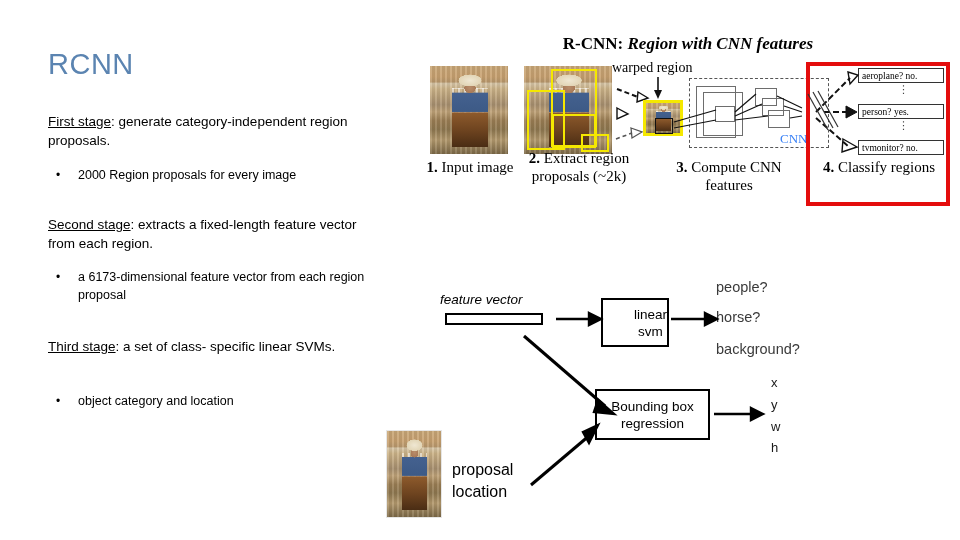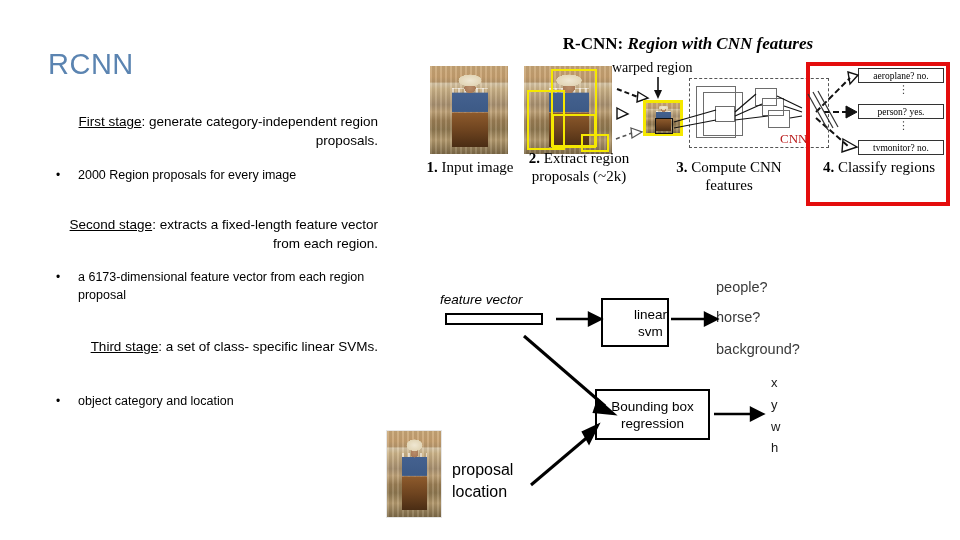--- a/index.html
+++ b/index.html
@@ -34,21 +34,20 @@
     letter-spacing: 0.5px;
     font-weight: 400;
   }
   .para {
     position: absolute;
     left: 48px;
     width: 330px;
     font-size: 13.5px;
     line-height: 19px;
     color: #000000;
-    text-align: right;
   }
   .para .lead {
     text-decoration: underline;
   }
   #stage1-para { top: 112px; }
   #stage2-para { top: 215px; }
   #stage3-para { top: 337px; }
 
   .bullet {
     position: absolute;
@@ -173,38 +172,38 @@
   .net-rect {
     position: absolute;
     border: 1px solid #6d6d6d;
     box-sizing: border-box;
     background: transparent;
   }
   #cnn-label {
     position: absolute;
     font-family: "Liberation Serif", serif;
     font-size: 13px;
-    color: #b91c1c;
+    color: #3b82f6;
   }
   #warped-region-label {
     position: absolute;
     font-family: "Liberation Serif", serif;
     font-size: 14px;
     color: #000;
     white-space: nowrap;
   }
   .class-box {
     position: absolute;
     border: 1px solid #333;
     background: #fff;
     box-sizing: border-box;
     font-family: "Liberation Serif", serif;
     font-size: 9.5px;
     line-height: 13px;
-    text-align: center;
+    text-align: left;
     color: #000;
     white-space: nowrap;
     padding: 0 3px;
   }
   .vdots {
     position: absolute;
     font-family: "Liberation Serif", serif;
     font-size: 11px;
     color: #444;
     letter-spacing: 0;

